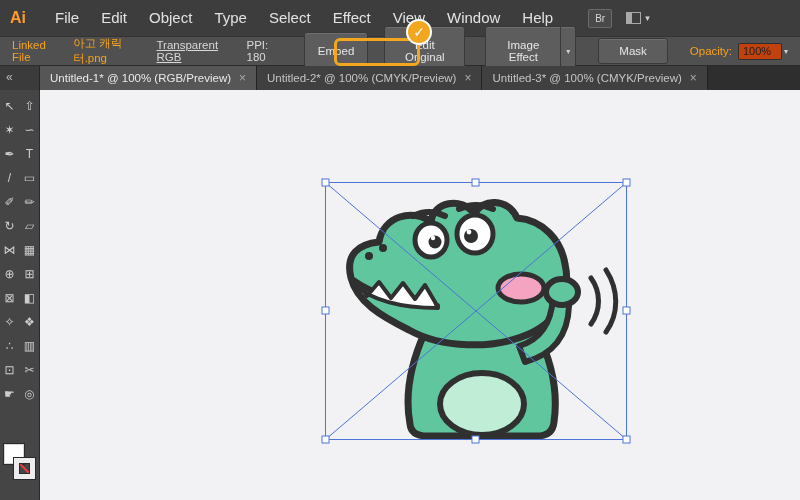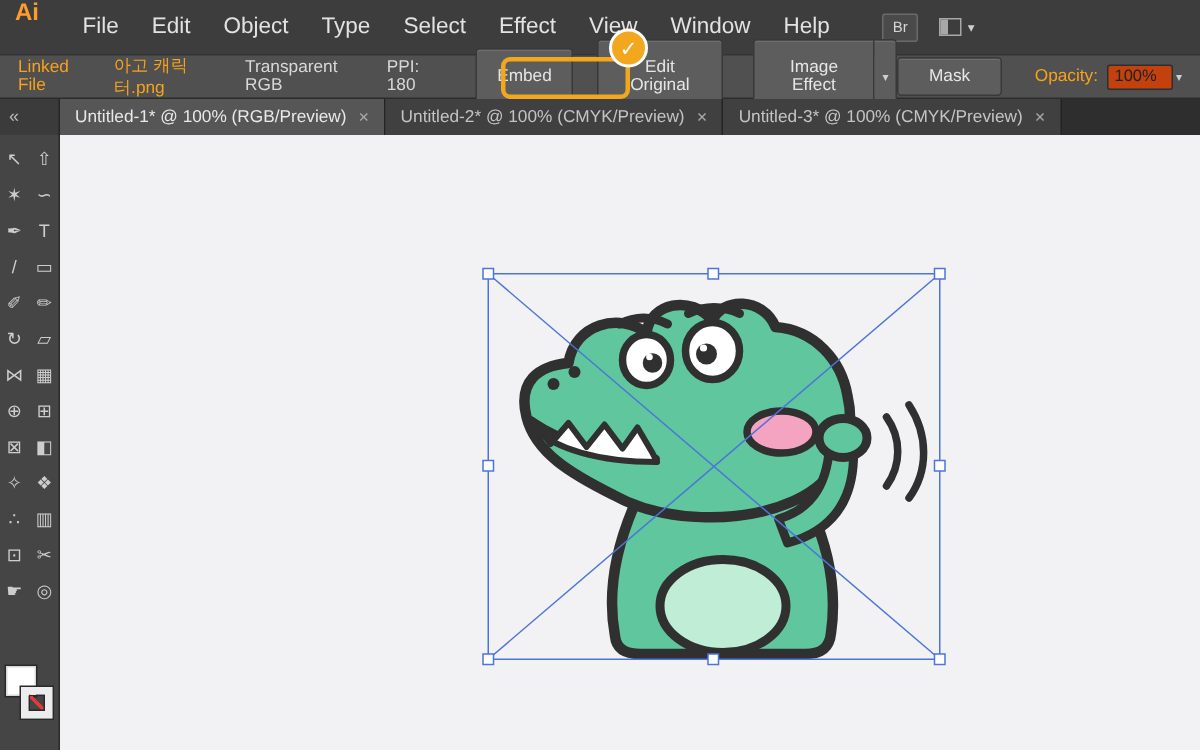--- a/index.html
+++ b/index.html
@@ -3,50 +3,50 @@
 <meta charset="utf-8">
 <style>
   * { margin:0; padding:0; box-sizing:border-box; }
   body { background:#222; }
   .app {
     position:relative; width:800px; height:500px; overflow:hidden;
     background:#3d3d3d; font-family:"Liberation Sans", sans-serif;
     -webkit-font-smoothing:antialiased;
   }
   
-  .menubar { display:flex; height:36px; padding-left:10px; background:#3d3d3d; }
+  .menubar { display:flex; align-items:center; height:36px; padding-left:10px; background:#3d3d3d; }
   .logo { width:34px; font-size:16px; font-weight:bold; color:#ff9b2d; }
   .menu-items { display:flex; }
   .mi { padding:0 11px; font-size:15px; color:#e2e2e2; line-height:36px; cursor:default; }
   .menu-right { display:flex; align-items:center; margin-left:24px; gap:14px; }
   .br-box { width:24px; height:19px; background:#4a4a4a; border:1px solid #6a6a6a; border-radius:2px;
             color:#d6d6d6; font-size:10px; display:flex; align-items:center; justify-content:center; }
   .ws { display:flex; align-items:center; gap:4px; }
   .ws-icon { width:15px; height:12px; border:1px solid #a8a8a8;
              background:linear-gradient(90deg,#a8a8a8 5px, transparent 5px); }
   .dd { color:#cfcfcf; font-size:9px; }
   
   .controlbar { display:flex; align-items:center; height:30px; background:#505050;
                 border-top:1px solid #343434; border-bottom:1px solid #2c2c2c;
                 padding:0 12px; font-size:11.5px; color:#d8d8d8; }
   .orange-link { color:#f7a21b; cursor:pointer; }
   .cb-filename { margin-left:14px; }
-  .cb-info { margin-left:13px; }
+  .cb-info { margin-left:13px;text-decoration:underline; }
   .cb-ppi { margin-left:14px; }
   .btn { background:#5d5d5d; border:1px solid #393939; border-radius:3px; color:#e6e6e6;
          font-size:11.5px; padding:12px 13px; box-shadow:inset 0 1px 0 #6e6e6e; cursor:pointer;
          font-family:"Liberation Sans", sans-serif; }
   .btn-embed { margin-left:20px; }
   .btn-editorig { margin-left:16px; }
   .btn-split { margin-left:20px; display:flex; }
   .btn-split .btn { border-radius:3px 0 0 3px; }
   .btn-dd { background:#5d5d5d; border:1px solid #393939; border-left:none; border-radius:0 3px 3px 0;
             color:#cfcfcf; font-size:8px; display:flex; align-items:center; padding:0 5px;
             box-shadow:inset 0 1px 0 #6e6e6e; cursor:pointer; }
-  .btn-mask { padding:6px 20px; }
+  .btn-mask { margin-left:22px; padding:6px 20px; }
   .cb-opacity { margin-left:22px; }
   .opacity-input { margin-left:6px; width:44px; height:17px; background:#c2410c; color:#222;
                    border:1px solid #2e2e2e; border-radius:2px; font-size:11px; padding:0 4px;
                    font-family:"Liberation Sans", sans-serif; }
   .op-dd { margin-left:2px; color:#cfcfcf; font-size:8px; }
   
   .embed-highlight { position:absolute; left:334px; top:38px; width:86px; height:28px;
                      border:3px solid #f2a71f; border-radius:6px; pointer-events:none; z-index:6; }
   .embed-check { position:absolute; left:406px; top:19px; width:26px; height:26px; border-radius:50%;
                  background:#f2a71f; border:2px solid #ffffff; color:#fff; font-size:14px; z-index:7;

